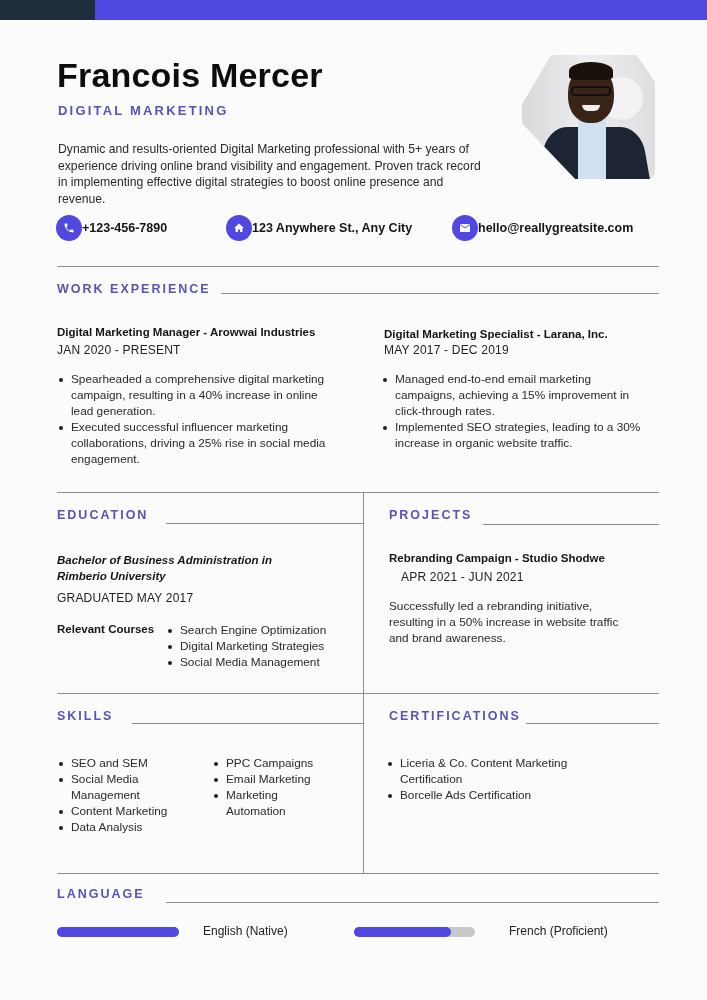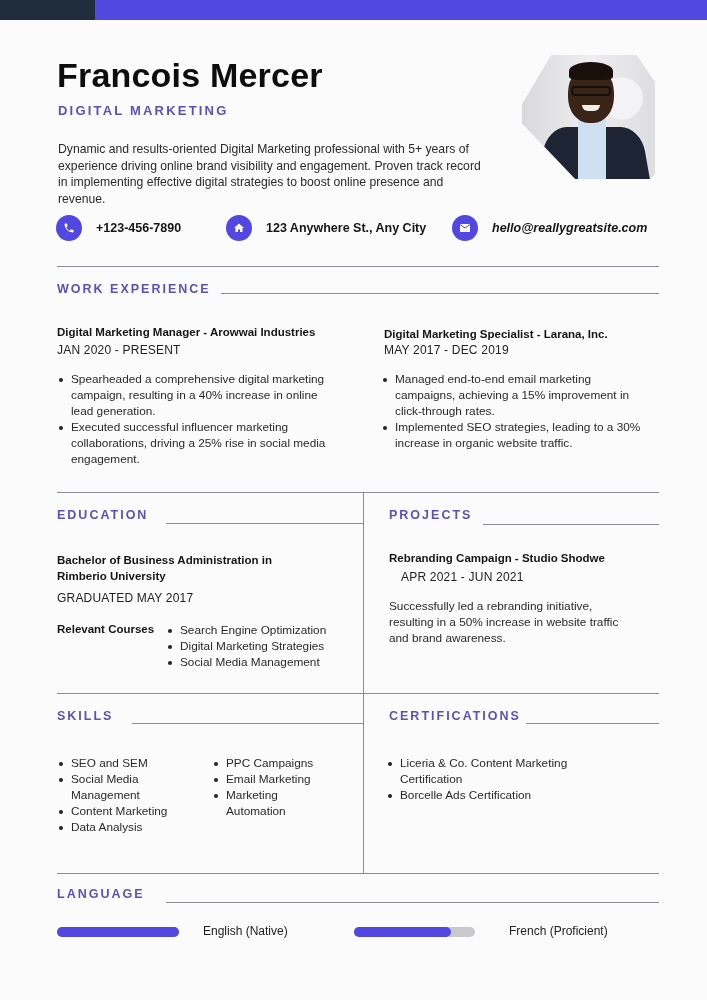--- a/index.html
+++ b/index.html
@@ -20,24 +20,24 @@
   .photo .head { position: absolute; left: 46px; top: 10px; width: 46px; height: 58px; border-radius: 48% 48% 45% 45%; background: #3a2418; }
   .photo .hair { position: absolute; left: 47px; top: 7px; width: 44px; height: 18px; border-radius: 50% 50% 20% 20%; background: #1a100a; }
   .photo .glasses { position: absolute; left: 49px; top: 31px; width: 40px; height: 10px; border: 2px solid #111; border-radius: 4px; }
   .photo .smile { position: absolute; left: 60px; top: 50px; width: 18px; height: 6px; border-radius: 0 0 10px 10px; background: #f1efe9; }
   .photo .shirt { position: absolute; left: 56px; top: 62px; width: 28px; height: 70px; background: #cfe0f2; }
   .photo .jacket-l { position: absolute; left: 20px; top: 72px; width: 48px; height: 60px; background: #1d2433; border-radius: 40% 0 0 0; transform: skewX(-10deg); }
   .photo .jacket-r { position: absolute; left: 74px; top: 72px; width: 50px; height: 60px; background: #1d2433; border-radius: 0 40% 0 0; transform: skewX(10deg); }
 
   .contact { position: absolute; top: 215px; display: flex; align-items: center; }
   .contact .ic { width: 26px; height: 26px; border-radius: 50%; background: #5048e0; display: flex; align-items: center; justify-content: center; }
-  .contact .txt { margin-left: 14px; font-size: 12.5px; font-weight: 700; color: #151515; }
+  .contact .txt { margin-left: 0; font-size: 12.5px; font-weight: 700; color: #151515; }
   .c1 { left: 56px; } .c1 .ic { margin-right: 0; }
   .c2 { left: 226px; }
-  .c3 { left: 452px; font-style: italic; }
+  .c3 { left: 452px; }
 
   .hline { position: absolute; height: 1px; background: #8c8c92; }
   .vline { position: absolute; width: 1px; background: #8c8c92; }
 
   .sec-title { position: absolute; font-size: 12.5px; font-weight: 700; color: #5a52b8; letter-spacing: 2px; text-align: center; }
 
   .job-title { position: absolute; font-size: 11.5px; font-weight: 700; color: #151515; }
   .job-date { position: absolute; font-size: 12px; color: #222; letter-spacing: 0.2px; }
   ul.bullets { position: absolute; list-style: none; font-size: 11.8px; line-height: 16px; color: #2a2a2a; }
   ul.bullets li { position: relative; padding-left: 14px; }
@@ -116,21 +116,21 @@
   <li>Implemented SEO strategies, leading to a 30% increase in organic website traffic.</li>
 </ul>
 
 <div class="hline" style="left:57px; top:492px; width:602px;"></div>
 <div class="vline" style="left:363px; top:492px; height:381px;"></div>
 <div class="hline" style="left:57px; top:693px; width:602px;"></div>
 <div class="hline" style="left:57px; top:873px; width:602px;"></div>
 
 <div class="sec-title" style="left:57px; top:508px;">EDUCATION</div>
 <div class="hline" style="left:166px; top:523px; width:197px;"></div>
-<div class="label-bold" style="left:57px; top:552px; width:230px; line-height:16px;">Bachelor of Business Administration in Rimberio University</div>
+<div class="label-bold" style="left:57px; top:552px; width:230px; line-height:16px;font-style:italic;">Bachelor of Business Administration in Rimberio University</div>
 <div class="job-date" style="left:57px; top:591px;">GRADUATED MAY 2017</div>
 <div class="label-bold" style="left:57px; top:623px;">Relevant Courses</div>
 <ul class="bullets" style="left:166px; top:622px; width:190px;">
   <li>Search Engine Optimization</li>
   <li>Digital Marketing Strategies</li>
   <li>Social Media Management</li>
 </ul>
 
 <div class="sec-title" style="left:389px; top:508px;">PROJECTS</div>
 <div class="hline" style="left:483px; top:524px; width:176px;"></div>

